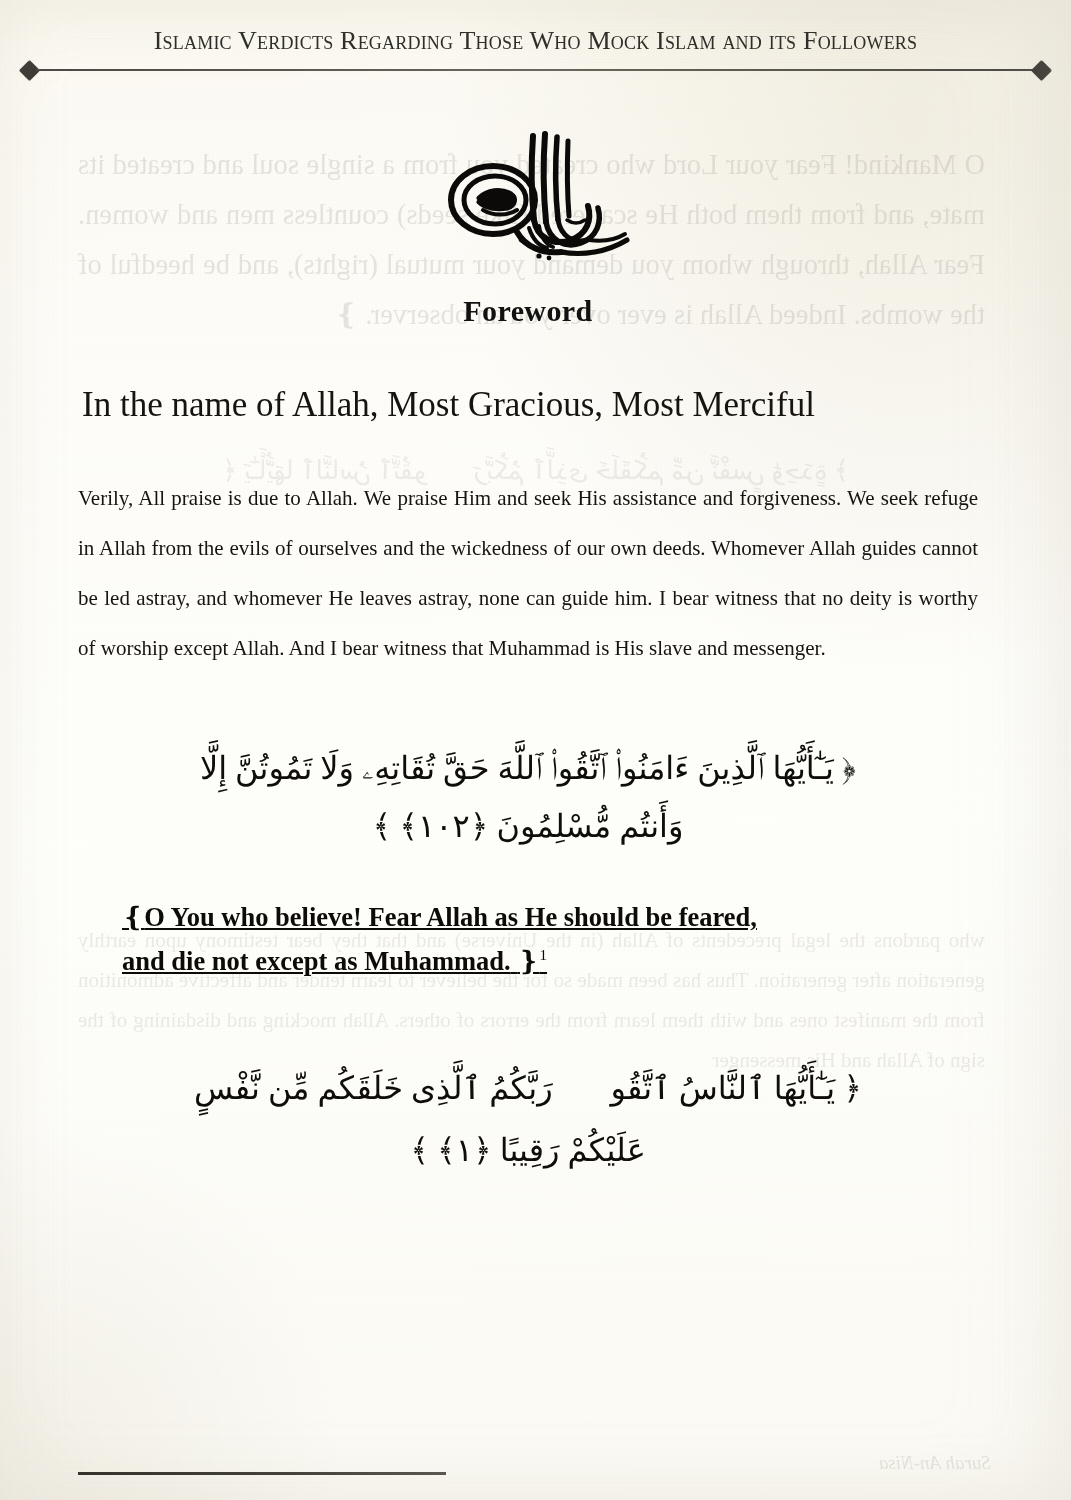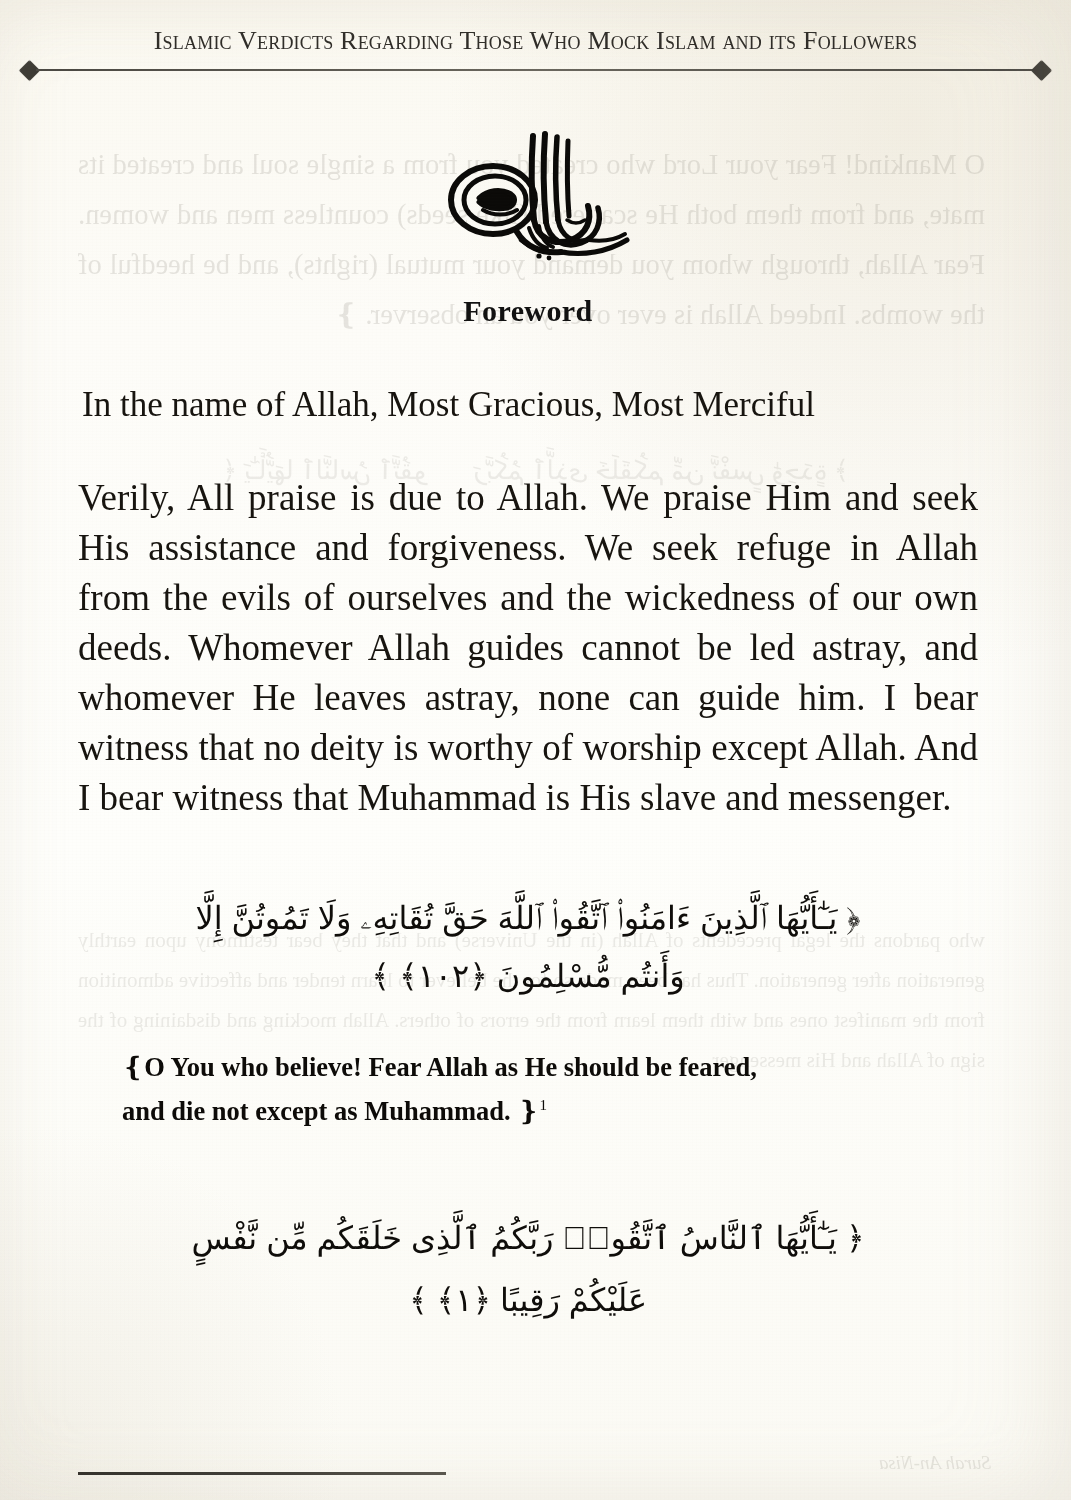--- a/index.html
+++ b/index.html
@@ -155,34 +155,34 @@
 
   .basmala-line {
     font-size: 35px;
     line-height: 1.28;
     margin: 0 0 46px 4px;
     color: #17140f;
     filter: blur(.13px);
   }
 
   .para {
-    font-size: 37px;
+    font-size: 21px;
     line-height: 50px;
     text-align: justify;
     text-align-last: left;
     margin: 0;
     color: #17140f;
     filter: blur(.13px);
   }
 
   
   .arabic {
     direction: rtl;
     text-align: center;
-    font-family: Liberation Sans, sans-serif;
+    font-family: Liberation Serif, serif;
     color: #0f0d0a;
     filter: blur(.12px);
   }
   .arabic-1 {
     margin: 66px 0 0 0;
     font-size: 32px;
     line-height: 58px;
     padding: 0 6px;
   }
   .arabic-2 {
@@ -194,20 +194,21 @@
 
   .translation {
     margin: 40px 0 0 0;
     font-size: 26.5px;
     line-height: 44px;
     font-weight: bold;
     color: #0d0b08;
     padding-left: 44px;
     padding-right: 120px;
     filter: blur(.13px);
+    text-decoration: underline;
   }
   .translation .orn { font-weight: normal; }
   .fn-ref {
     font-size: 15px;
     vertical-align: super;
     font-weight: normal;
     line-height: 0;
   }
 
   

